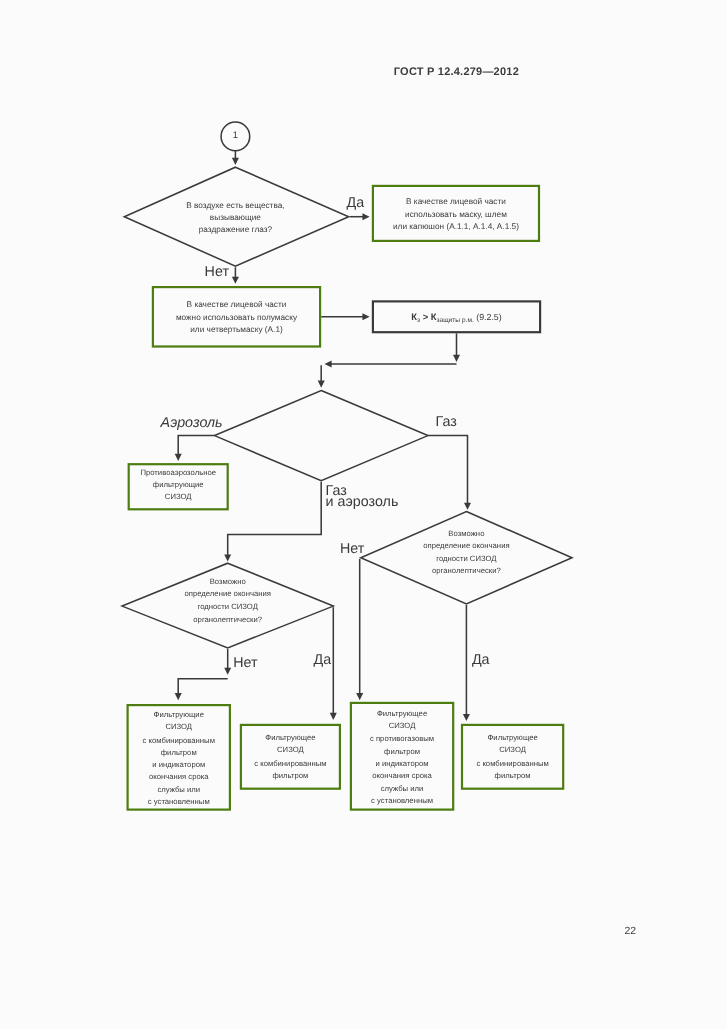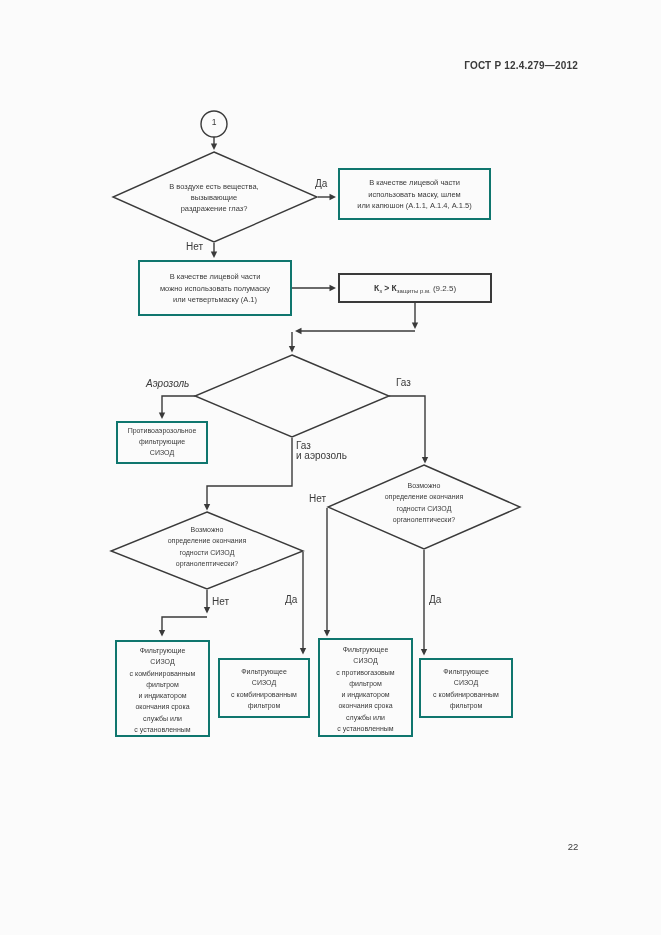--- a/index.html
+++ b/index.html
@@ -8,35 +8,35 @@
     background:#fbfbfb;
     font-family:"Liberation Sans", sans-serif;
     color:#3a3a3a;
     position:relative;
     overflow:hidden;
   }
   .page{position:absolute;left:0;top:0;width:661px;height:935px;}
   svg{position:absolute;left:0;top:0;}
   .hdr{
     position:absolute;left:358px;top:60px;width:220px;
-    text-align:right;font-size:10px;font-weight:bold;letter-spacing:0.2px;
+    text-align:left;font-size:10px;font-weight:bold;letter-spacing:0.2px;
   }
   .pbox{
     position:absolute;box-sizing:border-box;
-    border:2px solid #0f766e;
+    border:2px solid #4d7c0f;
     text-align:center;white-space:pre-line;
     font-size:7.5px;line-height:11.5px;
   }
   .bb{font-size:7px;line-height:11.3px;}
   .dtxt{
     position:absolute;text-align:center;white-space:pre-line;
     font-size:7.3px;line-height:11px;
   }
   .lbl{
-    position:absolute;font-size:10px;line-height:9.5px;white-space:pre-line;
+    position:absolute;font-size:13px;line-height:9.5px;white-space:pre-line;
   }
   .circle-num{
     position:absolute;left:204px;top:117px;width:20px;text-align:center;
     font-size:8.5px;
   }
   .kbox{
     position:absolute;left:338px;top:273px;width:154px;height:30px;
     box-sizing:border-box;border:2px solid #3a3a3a;
     text-align:center;line-height:26px;font-size:8.5px;font-weight:bold;
   }

